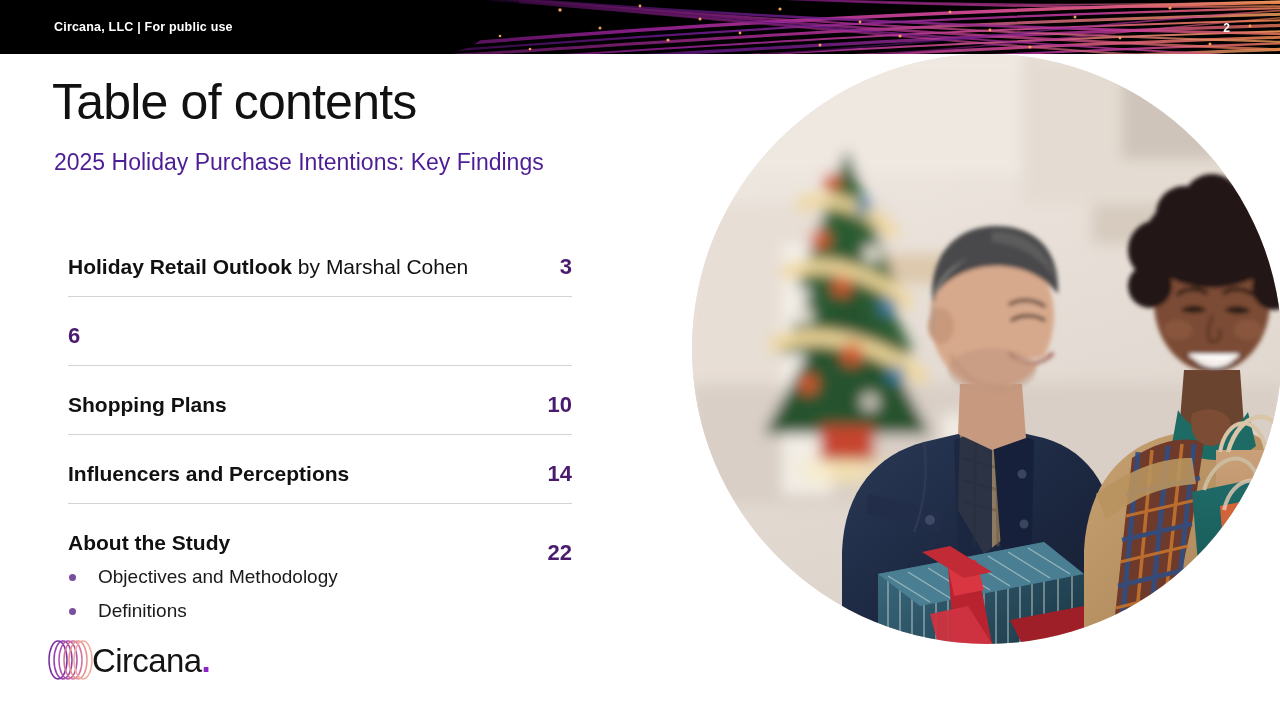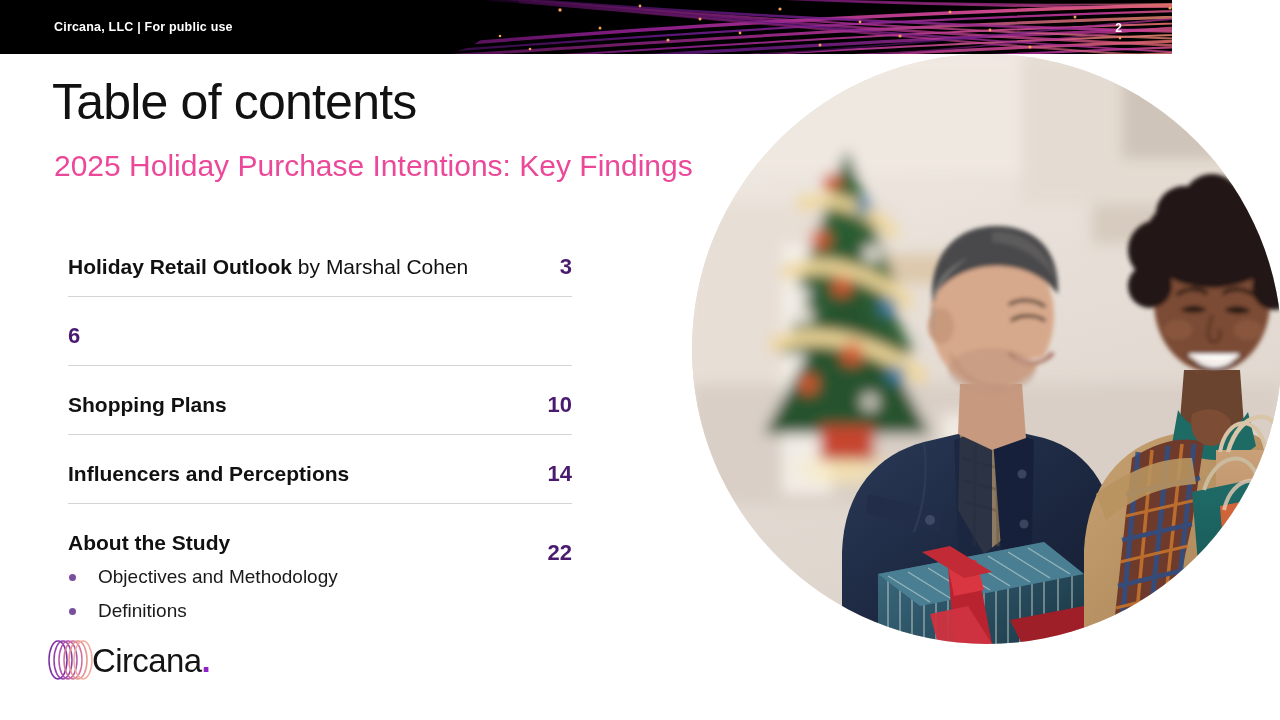--- a/index.html
+++ b/index.html
@@ -13,21 +13,21 @@
     position: relative;
     overflow: hidden;
     font-family: "Liberation Sans", sans-serif;
     -webkit-font-smoothing: antialiased;
   }
 
   
   .banner {
     position: absolute;
     top: 0; left: 0;
-    width: 1172px;
+    width: 1280px;
     height: 54px;
     background: #000000;
     overflow: hidden;
   }
   .banner-art {
     position: absolute;
     top: 0; left: 0;
     width: 1280px;
     height: 54px;
   }
@@ -71,23 +71,23 @@
     font-weight: 300;
     color: #111111;
     letter-spacing: -0.8px;
     white-space: nowrap;
   }
   .page-subtitle {
     position: absolute;
     left: 54px;
     top: 149px;
     font-family: "Liberation Sans Narrow", "Liberation Sans", sans-serif;
-    font-size: 30px;
+    font-size: 23px;
     font-weight: 400;
-    color: #ec4899;
+    color: #4c1d95;
     letter-spacing: 0px;
     white-space: nowrap;
   }
 
   .toc {
     position: absolute;
     left: 54px;
     top: 228px;
     width: 532px;
   }

